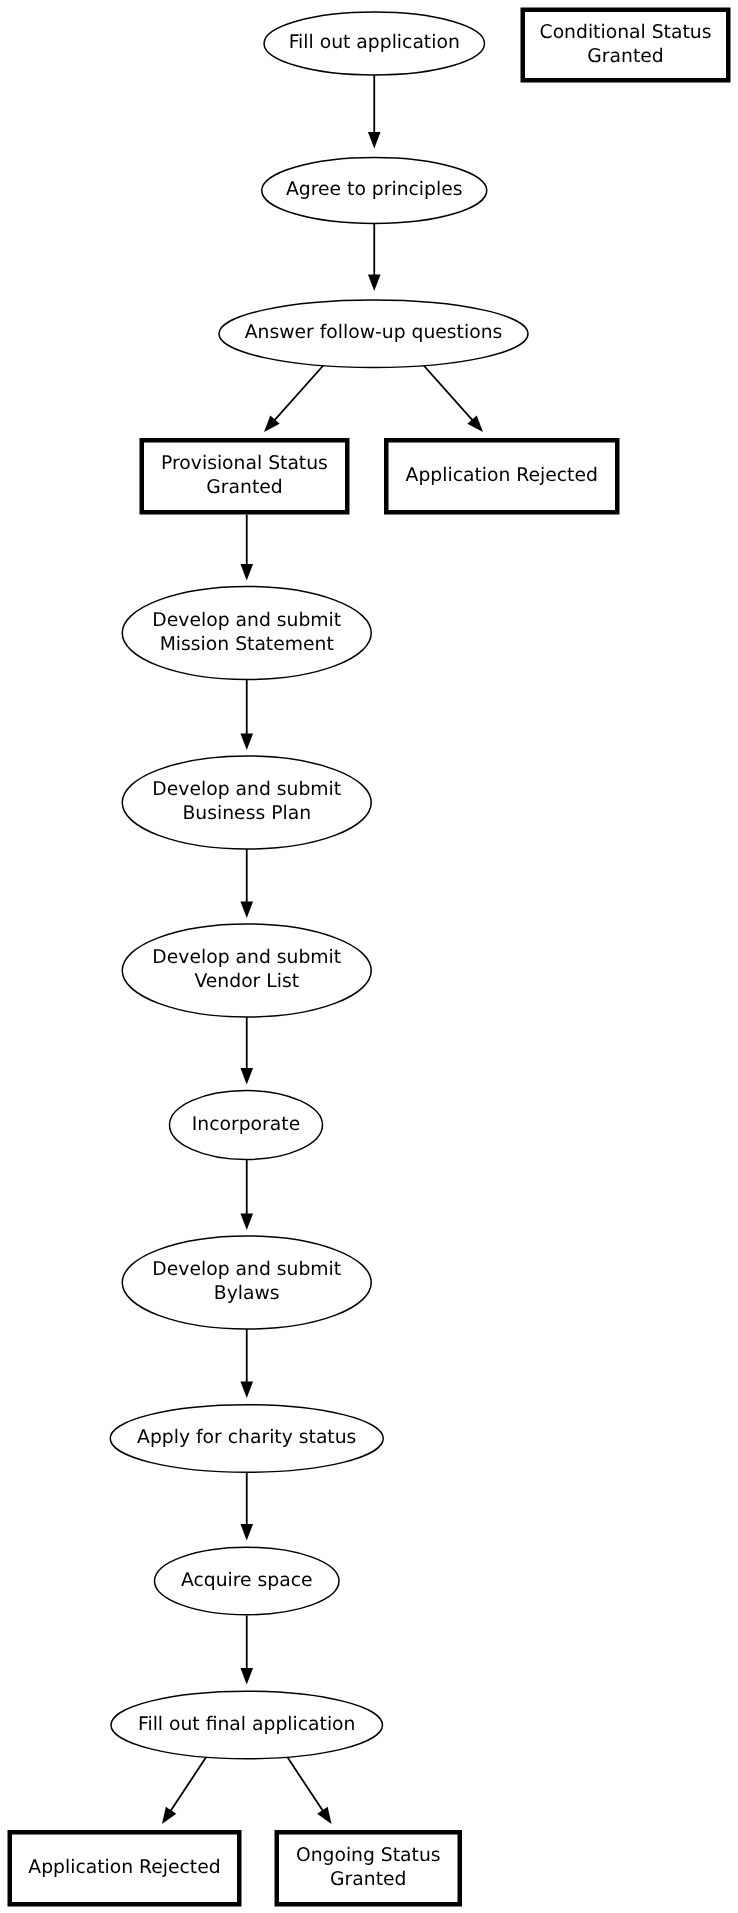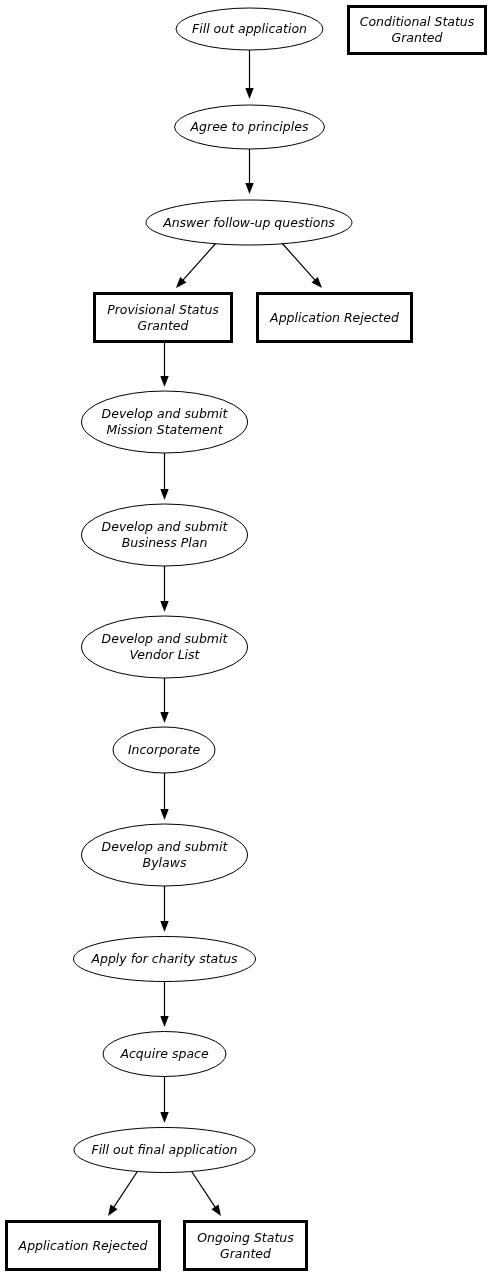--- a/index.html
+++ b/index.html
@@ -11,21 +11,20 @@
     width: 492px;
     height: 1275px;
     font-family: "DejaVu Sans", sans-serif;
     overflow: hidden;
   }
   #flowchart-root {
     position: relative;
     width: 492px;
     height: 1275px;
     background: #ffffff;
-    font-style: italic;
   }
   svg.flow-canvas {
     display: block;
     width: 492px;
     height: 1275px;
   }
   .node-ellipse {
     fill: #ffffff;
     stroke: #000000;
     stroke-width: 1;

